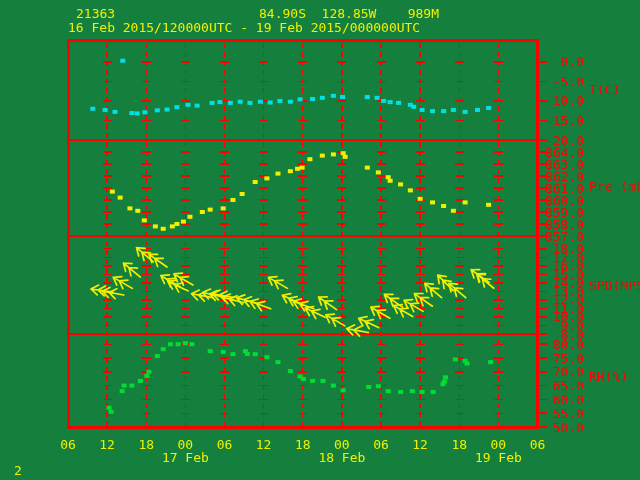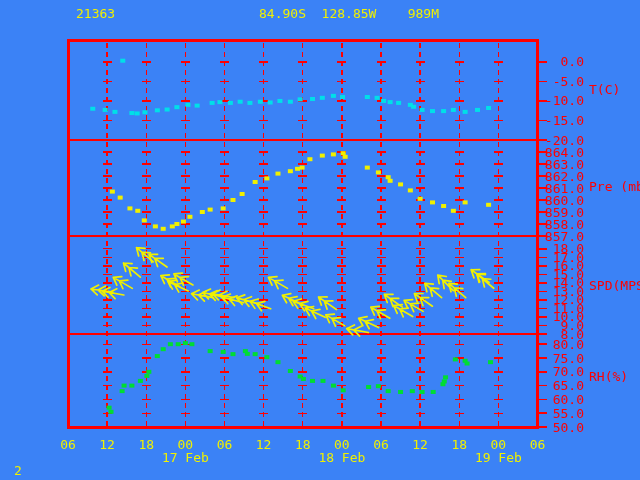--- a/index.html
+++ b/index.html
@@ -1,30 +1,31 @@
 <!DOCTYPE html>
 <html><head>
 <meta charset="utf-8">
 <style>
   html,body{margin:0;padding:0;background:#000;}
-  .screen{position:relative;width:640px;height:480px;background:#3b82f6;overflow:hidden;
+  .screen{position:relative;width:640px;height:480px;background:#15803d;overflow:hidden;
           font-family:"DejaVu Sans Mono",monospace;}
   .hdr{position:absolute;color:#f0f000;font-size:13px;line-height:14px;white-space:pre;}
   #station{left:76px;top:7px;}
   #loc{left:259px;top:7px;}
   #period{left:68px;top:21px;}
   #pagenum{left:14px;top:464px;}
   svg text{font-family:"DejaVu Sans Mono",monospace;font-size:13px;}
 </style>
 </head>
 <body>
 
 <div class="screen">
   <div class="hdr" id="station">21363</div>
   <div class="hdr" id="loc">84.90S  128.85W    989M</div>
+  <div class="hdr" id="period">16 Feb 2015/120000UTC - 19 Feb 2015/000000UTC</div>
   <div class="hdr" id="pagenum">2</div>
   <div id="plot"><svg width="640" height="480" viewBox="0 0 640 480">
         <g shape-rendering="crispEdges">
           <line x1="107.125" y1="42.5" x2="107.125" y2="425.5" stroke="#ff0000" stroke-width="1.4" stroke-dasharray="5 4"></line>
           <line x1="146.25" y1="42.5" x2="146.25" y2="425.5" stroke="#ff0000" stroke-width="1.4" stroke-dasharray="5 4"></line>
           <line x1="185.375" y1="42.5" x2="185.375" y2="425.5" stroke="#ff0000" stroke-width="1.4" stroke-dasharray="5 4"></line>
           <line x1="224.5" y1="42.5" x2="224.5" y2="425.5" stroke="#ff0000" stroke-width="1.4" stroke-dasharray="5 4"></line>
           <line x1="263.625" y1="42.5" x2="263.625" y2="425.5" stroke="#ff0000" stroke-width="1.4" stroke-dasharray="5 4"></line>
           <line x1="302.75" y1="42.5" x2="302.75" y2="425.5" stroke="#ff0000" stroke-width="1.4" stroke-dasharray="5 4"></line>
           <line x1="341.875" y1="42.5" x2="341.875" y2="425.5" stroke="#ff0000" stroke-width="1.4" stroke-dasharray="5 4"></line>

